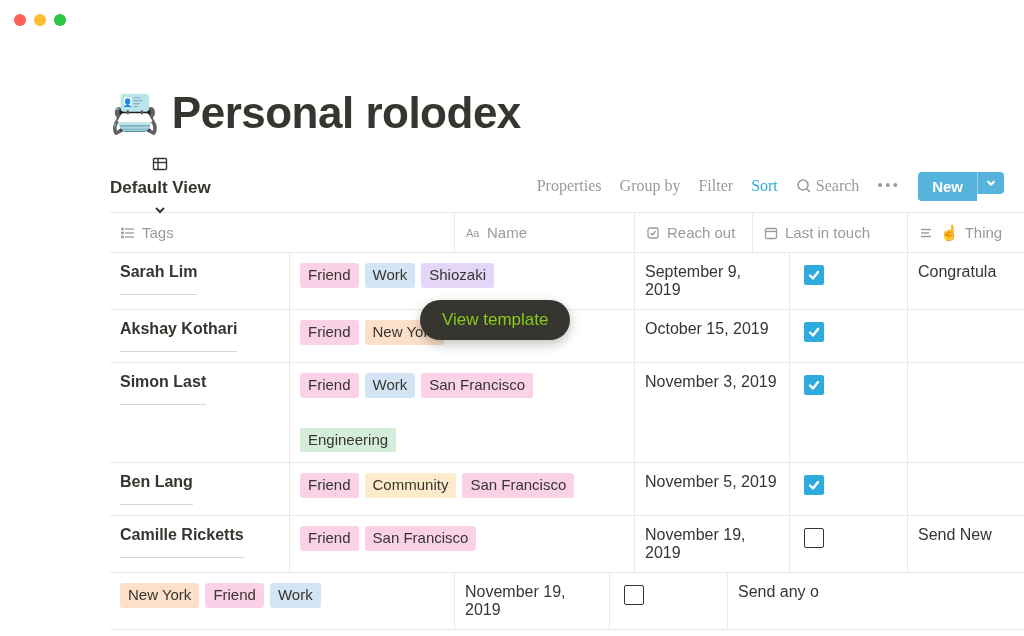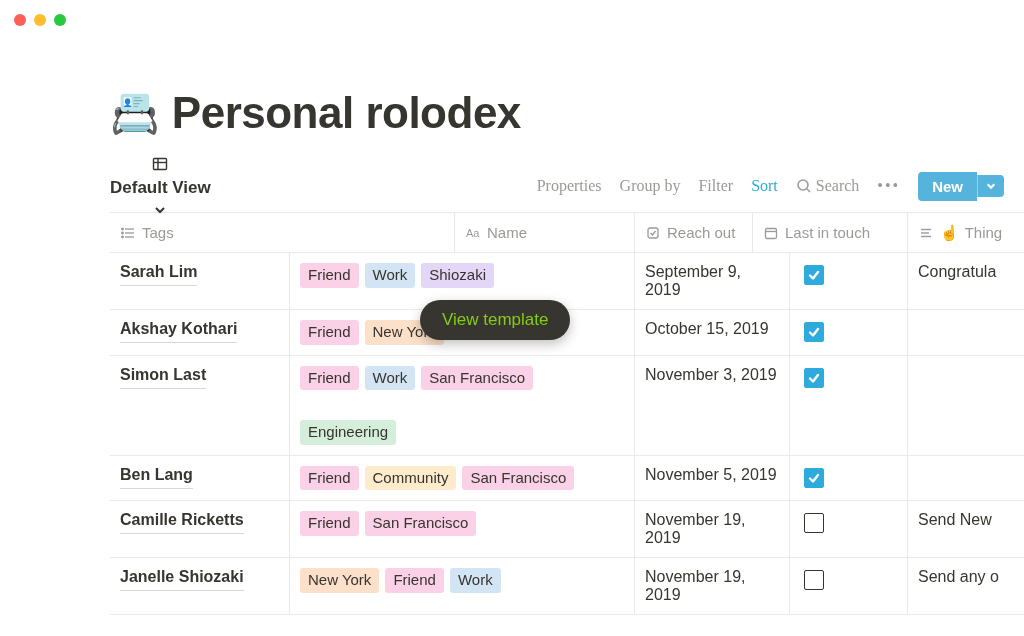--- a/index.html
+++ b/index.html
@@ -60,21 +60,21 @@
     font-size: 16px;
     color: #9b9a97;
     cursor: pointer;
     font-family: Liberation Serif, serif;
   }
   .tool-item.active { color: #2eaadc; }
   .search-item { display: inline-flex; align-items: center; gap: 4px; }
   .dots { letter-spacing: 2px; }
   .new-group {
     display: flex;
-    align-items: center;
+    align-items: flex-start;
     margin-right: 20px;
   }
   .new-btn {
     background: #55b3dc;
     color: #fff;
     font-weight: 600;
     font-size: 15px;
     padding: 6px 14px;
     border-radius: 4px 0 0 4px;
     display: flex;
@@ -121,21 +121,21 @@
   .col-name { width: 180px; flex-shrink: 0; }
   .col-tags { width: 345px; flex-shrink: 0; }
   .col-last { width: 155px; flex-shrink: 0; }
   .col-reach { width: 118px; flex-shrink: 0; justify-content: flex-start; }
   .col-things { width: 116px; flex-shrink: 0; overflow: hidden; white-space: nowrap; }
 
   .name-text {
     font-weight: 600;
     color: #37352f;
     border-bottom: 1px solid rgba(55,53,47,0.2);
-    padding-bottom: 4px;
+    padding-bottom: 13px;
   }
 
   .tag {
     font-size: 15px;
     padding: 1px 8px;
     border-radius: 3px;
     line-height: 1.5;
     white-space: nowrap;
   }
   .tag-pink { background: #fad1e7; }
@@ -386,23 +386,20 @@
             <span class="tag tag-pink">Friend</span>
             <span class="tag tag-pink">San Francisco</span>
           </div>
           <div class="cell col-last">November 19, 2019</div>
           <div class="cell col-reach">
             <div class="checkbox"></div>
           </div>
           <div class="cell col-things">Send New</div>
         </div>
         <div class="row">
-          <div class="cell col-name">
-            <span class="name-text">Janelle Shiozaki</span>
-          </div>
           <div class="cell col-tags">
             <span class="tag tag-orange">New York</span>
             <span class="tag tag-pink">Friend</span>
             <span class="tag tag-blue">Work</span>
           </div>
           <div class="cell col-last">November 19, 2019</div>
           <div class="cell col-reach">
             <div class="checkbox"></div>
           </div>
           <div class="cell col-things">Send any o</div>

